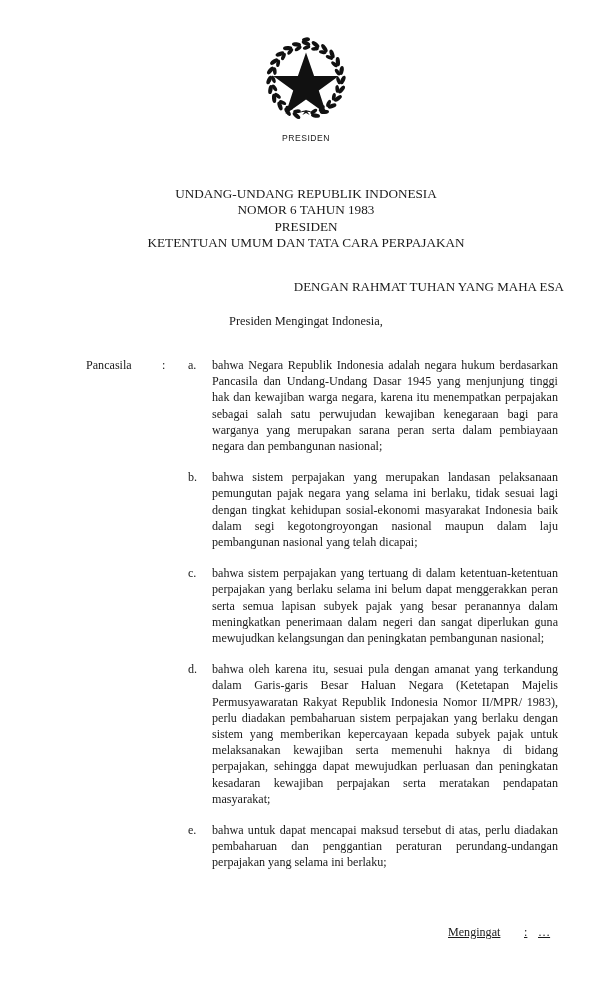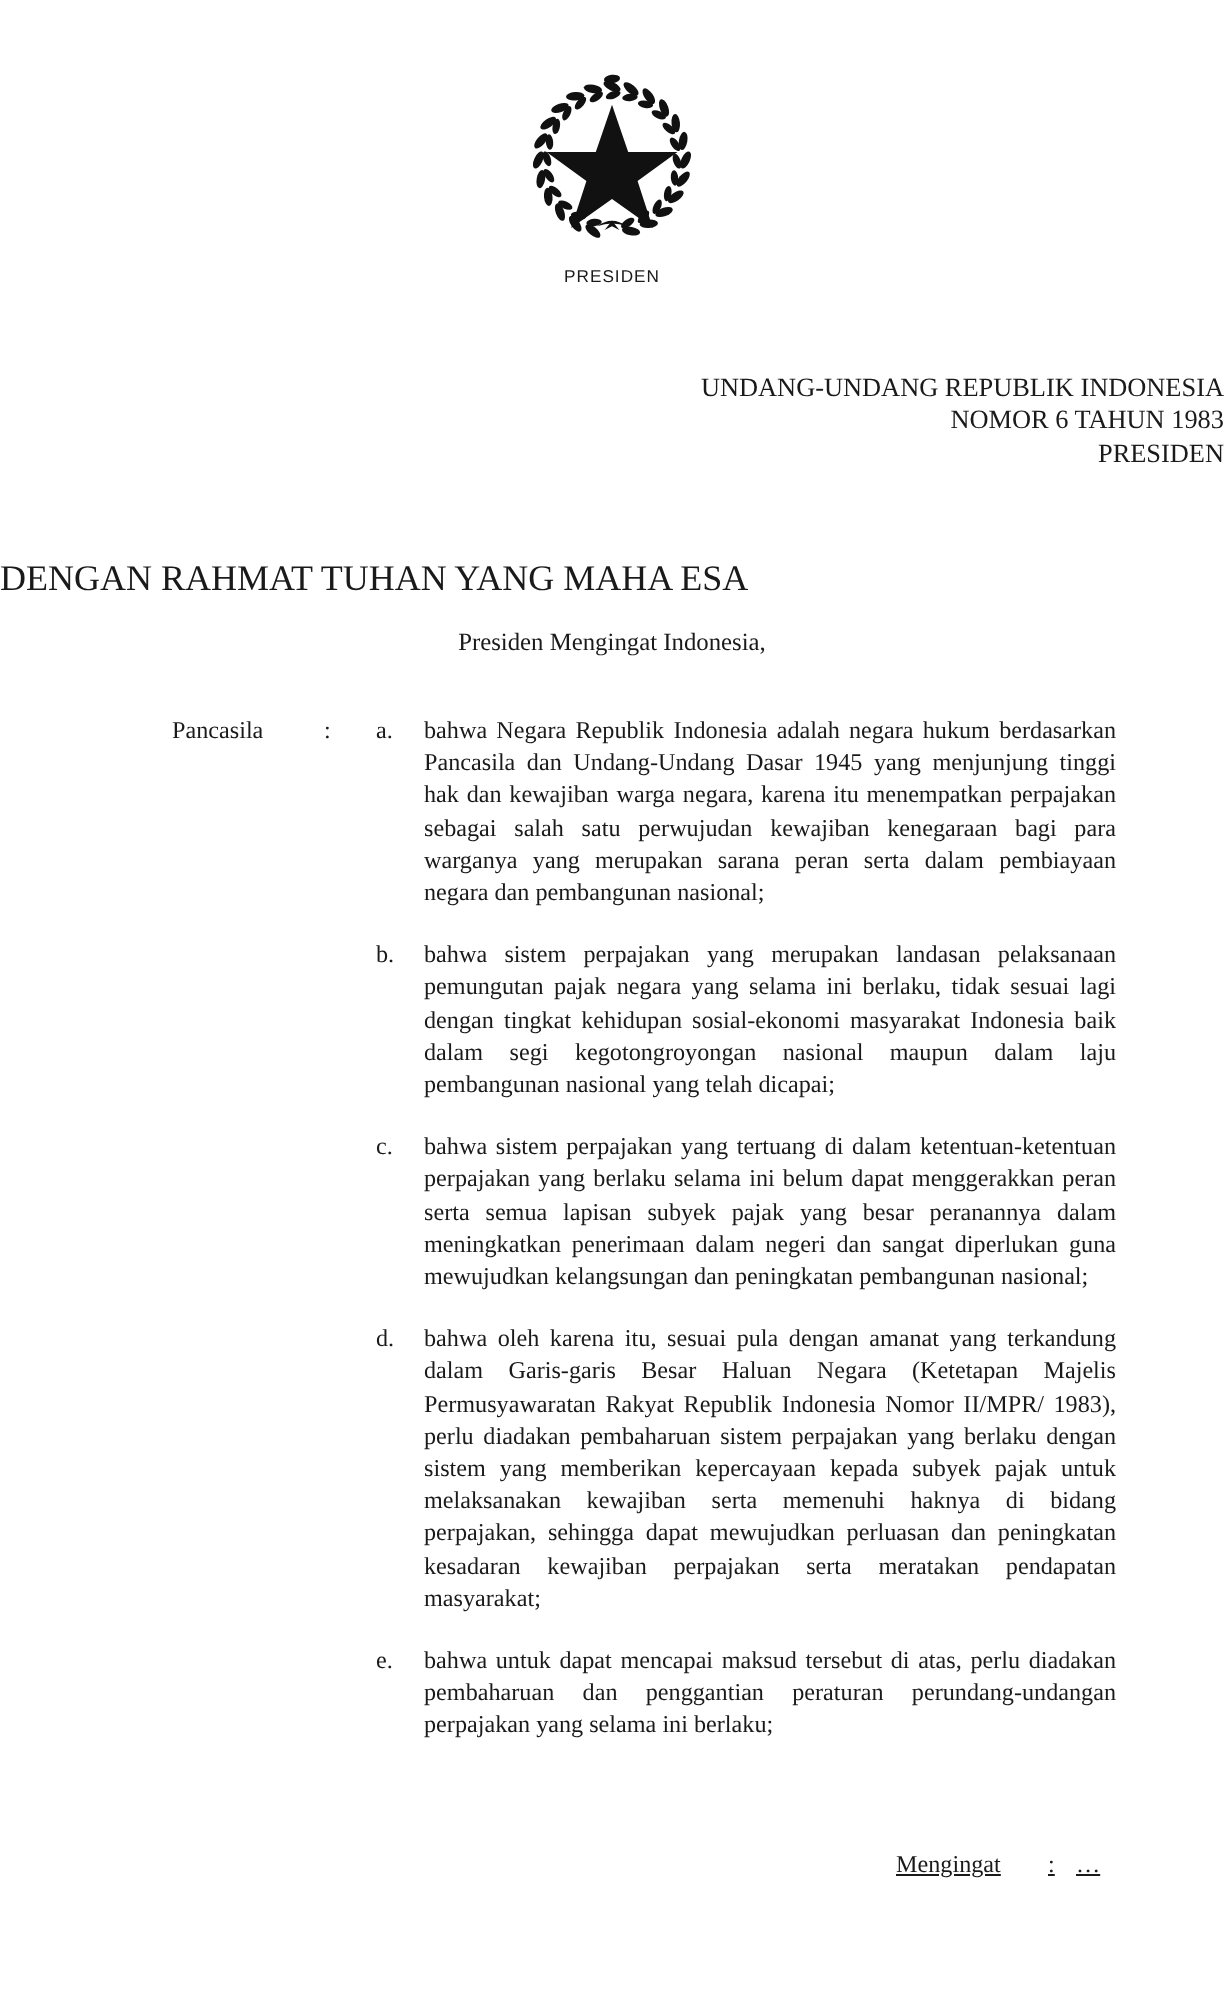--- a/index.html
+++ b/index.html
@@ -49,29 +49,29 @@
   .doc-title {
     position: absolute;
     top: 186px;
     left: 0;
     width: 612px;
     text-align: center;
     font-size: 13.2px;
     line-height: 16.4px;
     font-weight: normal;
   }
-  .doc-title div { white-space: nowrap; text-align: right; }
+  .doc-title div { white-space: nowrap; }
 
   .rahmat {
     position: absolute;
     top: 279px;
     left: 0;
     width: 564px;
-    text-align: left;
-    font-size: 18px;
+    text-align: right;
+    font-size: 13px;
   }
   .presiden-line {
     position: absolute;
     top: 314px;
     left: 0;
     width: 612px;
     text-align: center;
     font-size: 12.4px;
   }
 
@@ -306,20 +306,21 @@
     </svg>
     <div class="emblem-caption">
       <div>PRESIDEN</div>
     </div>
   </div>
 
   <div class="doc-title">
     <div>UNDANG-UNDANG REPUBLIK INDONESIA</div>
     <div>NOMOR  6 TAHUN 1983</div>
     <div>PRESIDEN</div>
+    <div>KETENTUAN UMUM DAN TATA CARA PERPAJAKAN</div>
   </div>
 
   <div class="rahmat">DENGAN RAHMAT TUHAN YANG MAHA ESA</div>
   <div class="presiden-line">Presiden Mengingat Indonesia,</div>
 
   <div class="menimbang-block">
     <div class="menimbang-row">
       <div class="label-col">Pancasila</div>
       <div class="colon-col">:</div>
       <div class="items-col">

